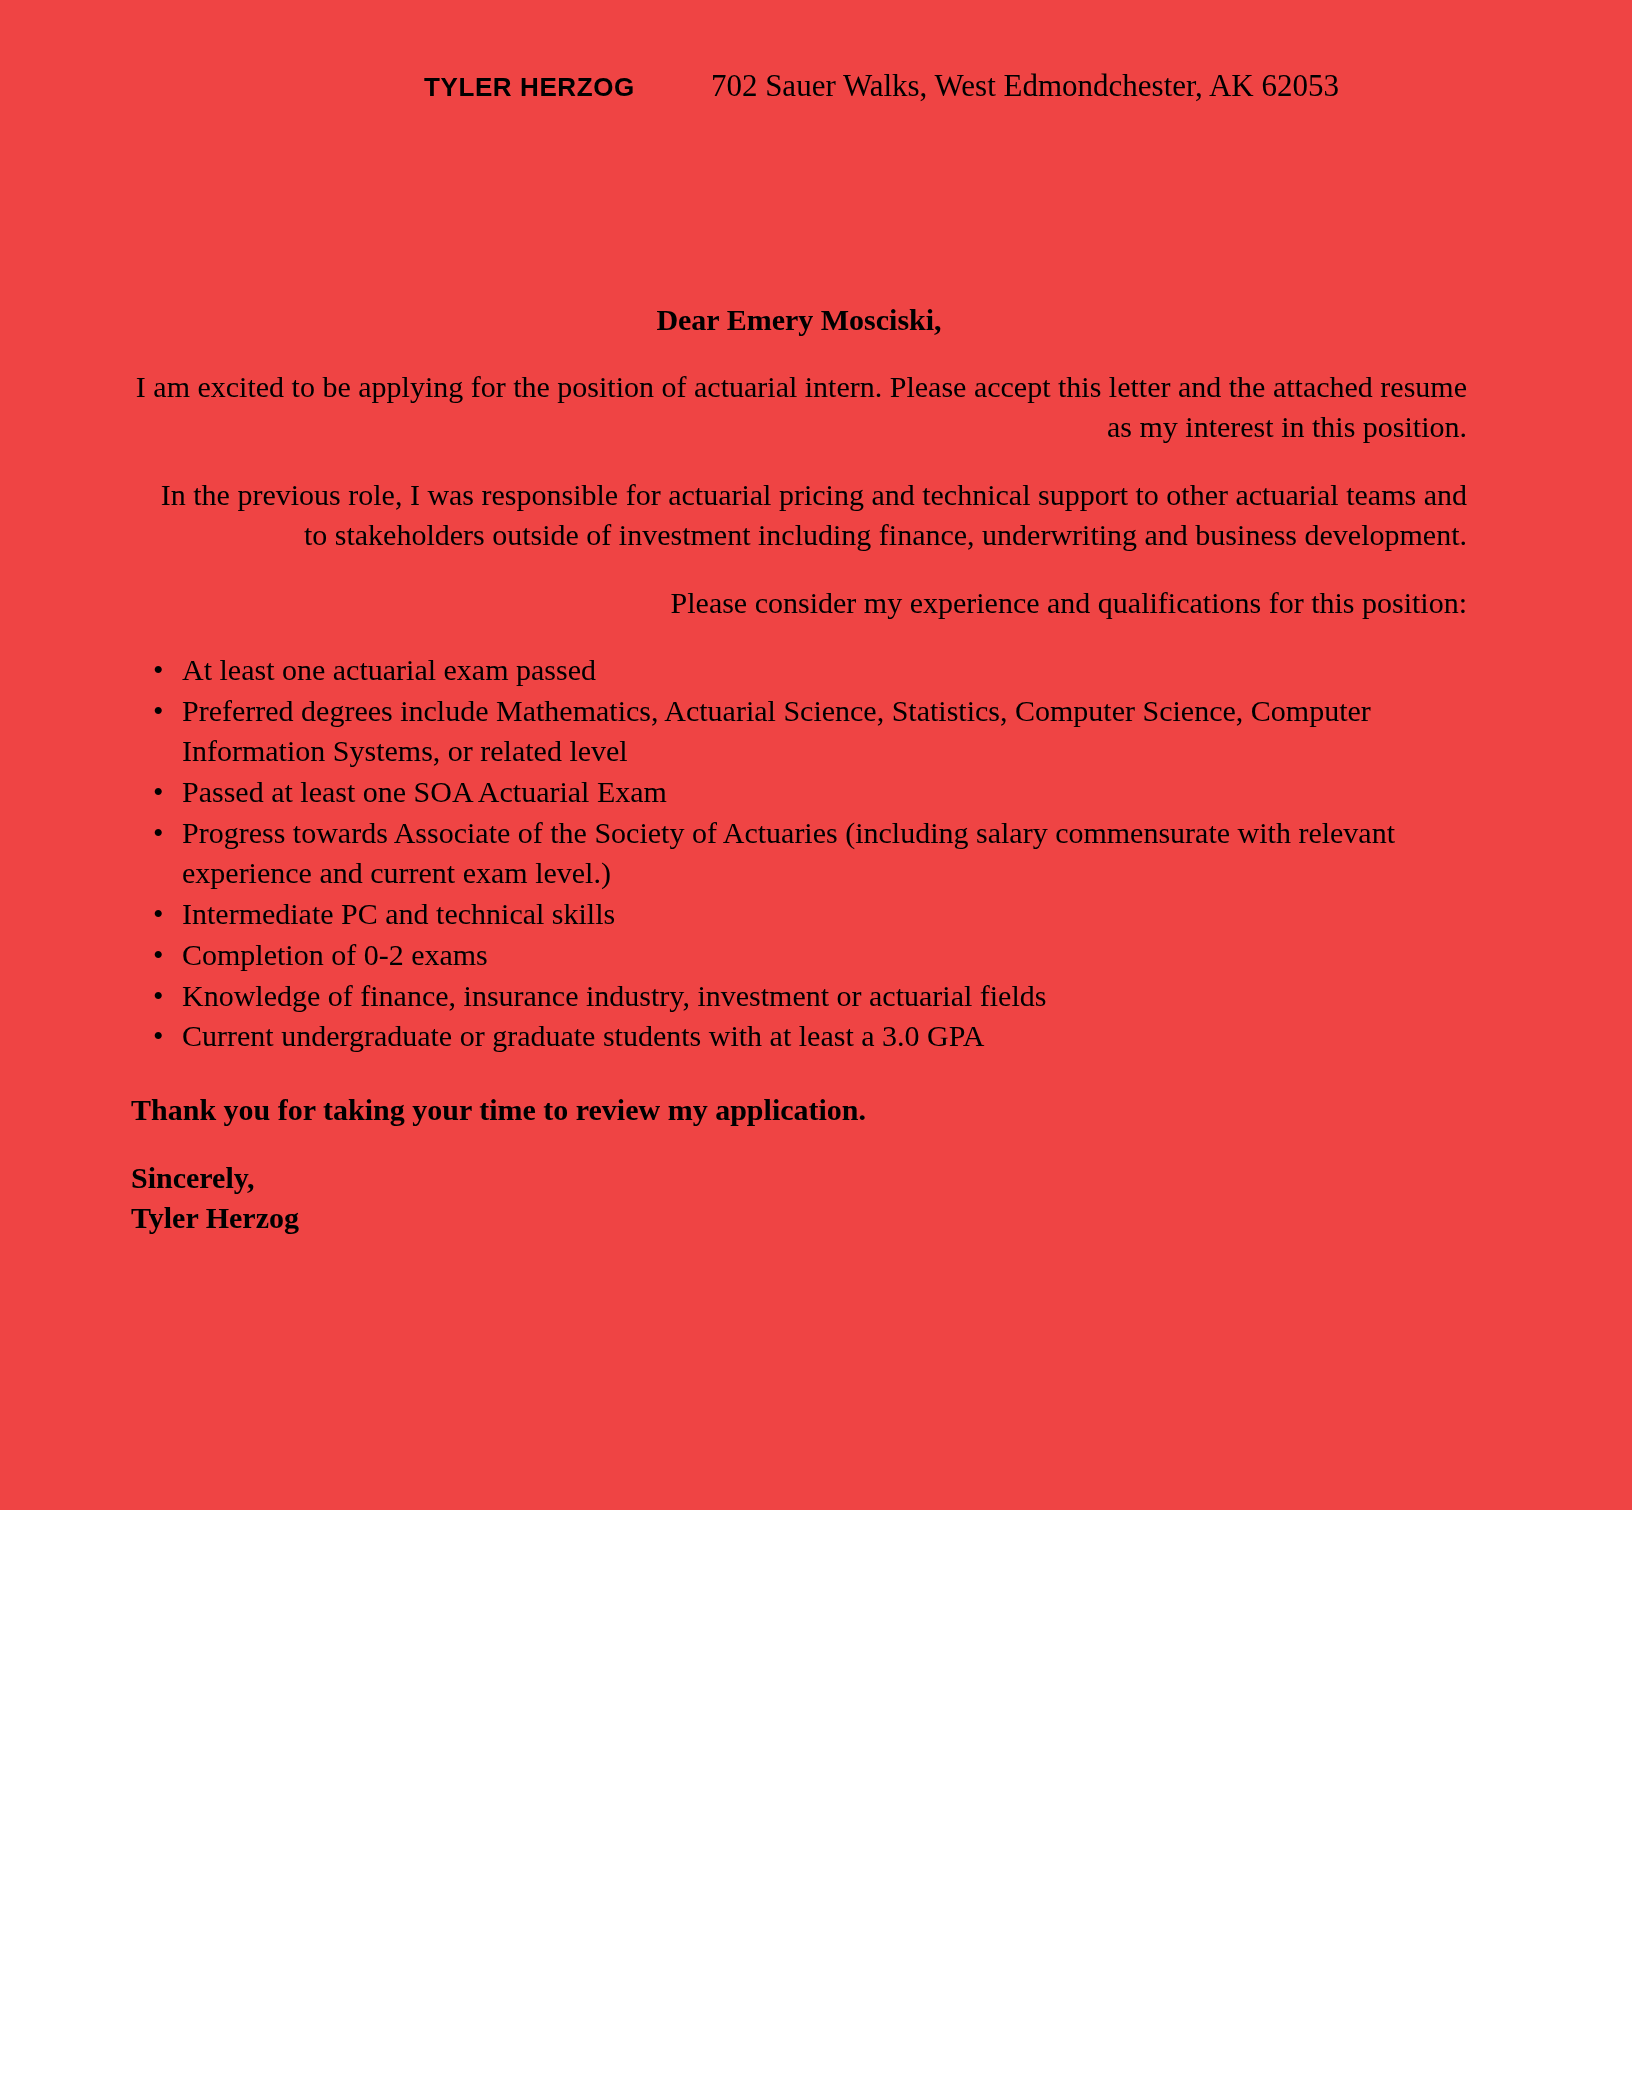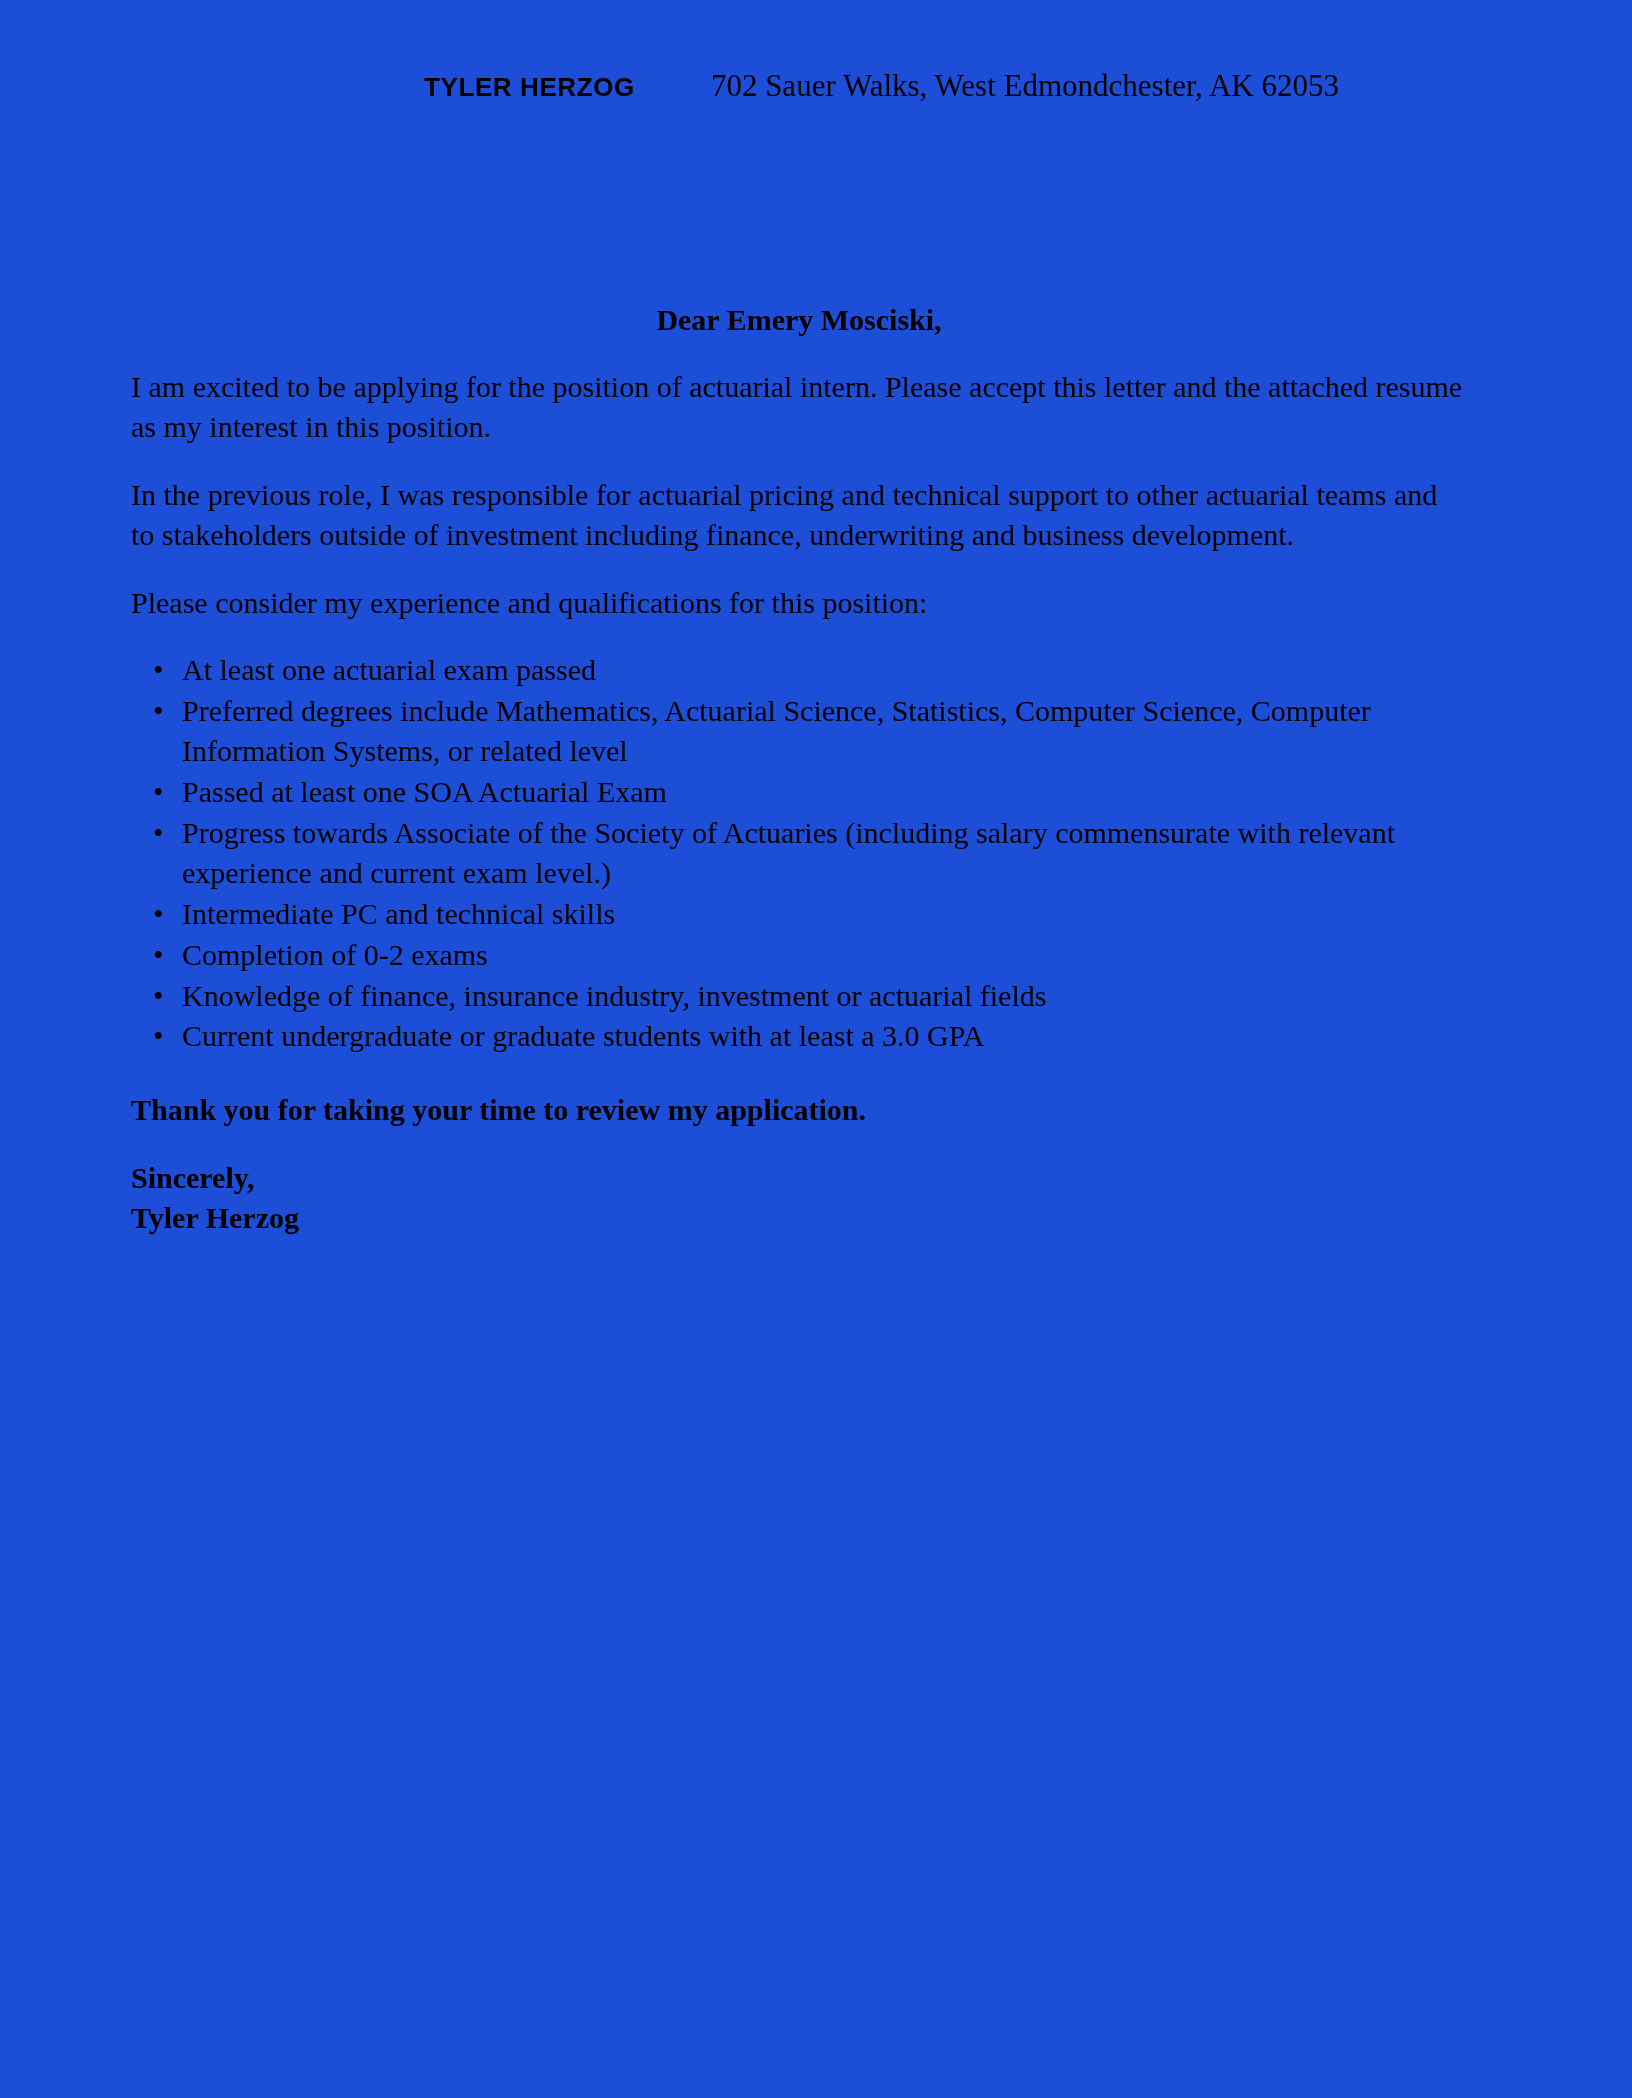--- a/index.html
+++ b/index.html
@@ -4,22 +4,22 @@
 <style>
   html, body {
     margin: 0;
     padding: 0;
     background: #ffffff;
   }
 
   .page {
     position: relative;
     width: 1632px;
-    height: 2098px;
-    background: #1d4ed8;
+    height: 1510px;
+    background: #ef4444;
     margin: 0 auto;
     overflow: hidden;
     font-family: "Liberation Serif", "DejaVu Serif", serif;
     color: #000000;
     -webkit-font-smoothing: antialiased;
   }
 
   
   .letter-header {
     position: absolute;
@@ -64,21 +64,21 @@
     line-height: 1.30;
     margin: 0 0 28px 0;
     text-align: center;
   }
 
   .para {
     font-size: 30px;
     font-weight: 400;
     line-height: 1.33;
     margin: 0 0 28px 0;
-    text-align: left;
+    text-align: right;
   }
 
   .qualifications {
     list-style: none;
     margin: 4px 0 34px 0;
     padding: 0;
   }
 
   .qualifications li {
     position: relative;

